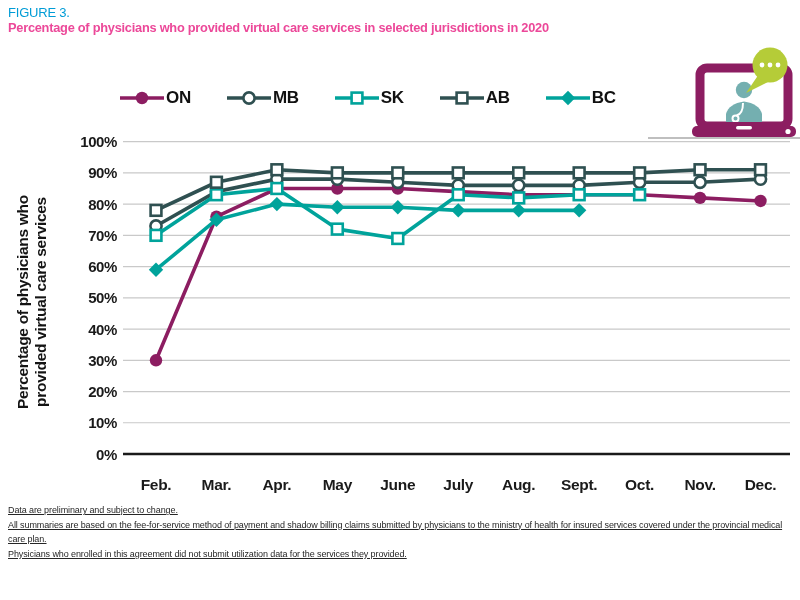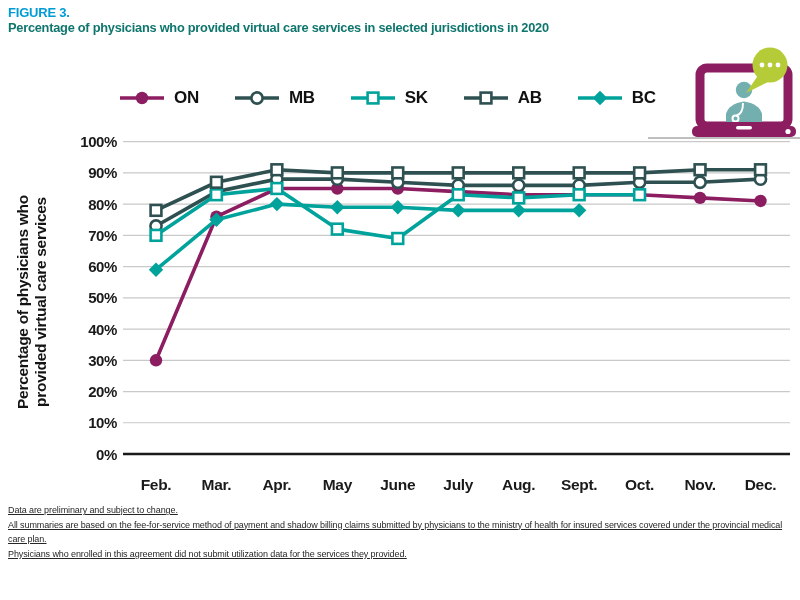--- a/index.html
+++ b/index.html
@@ -1,28 +1,28 @@
 <!DOCTYPE html>
 <html><head>
 <meta charset="utf-8">
 <style>
   html,body{margin:0;padding:0;background:#fff;}
   .page{position:relative;width:800px;height:600px;background:#fff;overflow:hidden;
         font-family:"Liberation Sans",sans-serif;}
-  .fig-label{position:absolute;left:8px;top:5px;font-size:13px;font-weight:bold;
+  .fig-label{position:absolute;left:8px;top:5px;font-size:13px;font-weight:normal;
         color:#009CD6;letter-spacing:-.2px;}
   .fig-title{position:absolute;left:8px;top:20px;font-size:12.8px;font-weight:bold;
-        color:#0f766e;letter-spacing:-.25px;}
+        color:#ec4899;letter-spacing:-.25px;}
   #chart-svg{position:absolute;left:0;top:0;}
   .ytick{font-family:"Liberation Sans",sans-serif;font-weight:600;font-size:15px;
         letter-spacing:-.4px;fill:#1a1a1a;}
   .xtick{font-family:"Liberation Sans",sans-serif;font-weight:700;font-size:15.5px;
         letter-spacing:-.3px;fill:#1a1a1a;}
   #legend{position:absolute;left:118px;top:88px;display:flex;gap:34px;align-items:center;}
-  .lg-item{display:flex;align-items:center;gap:8px;}
+  .lg-item{display:flex;align-items:center;}
   .lg-label{font-size:17px;font-weight:bold;color:#111;letter-spacing:-.3px;}
   .ylabel{position:absolute;left:-132px;top:283px;width:330px;height:38px;
         transform:rotate(-90deg);text-align:center;font-size:15.5px;font-weight:bold;
         color:#141414;line-height:18px;letter-spacing:-.3px;}
   #footnotes{position:absolute;left:8px;top:503px;width:790px;}
   .fn-line{font-size:9px;color:#262626;line-height:14.6px;letter-spacing:-.1px;text-decoration:underline;}
   .it{font-style:italic;}
   #laptop{position:absolute;left:640px;top:38px;}
 </style>
 </head>

